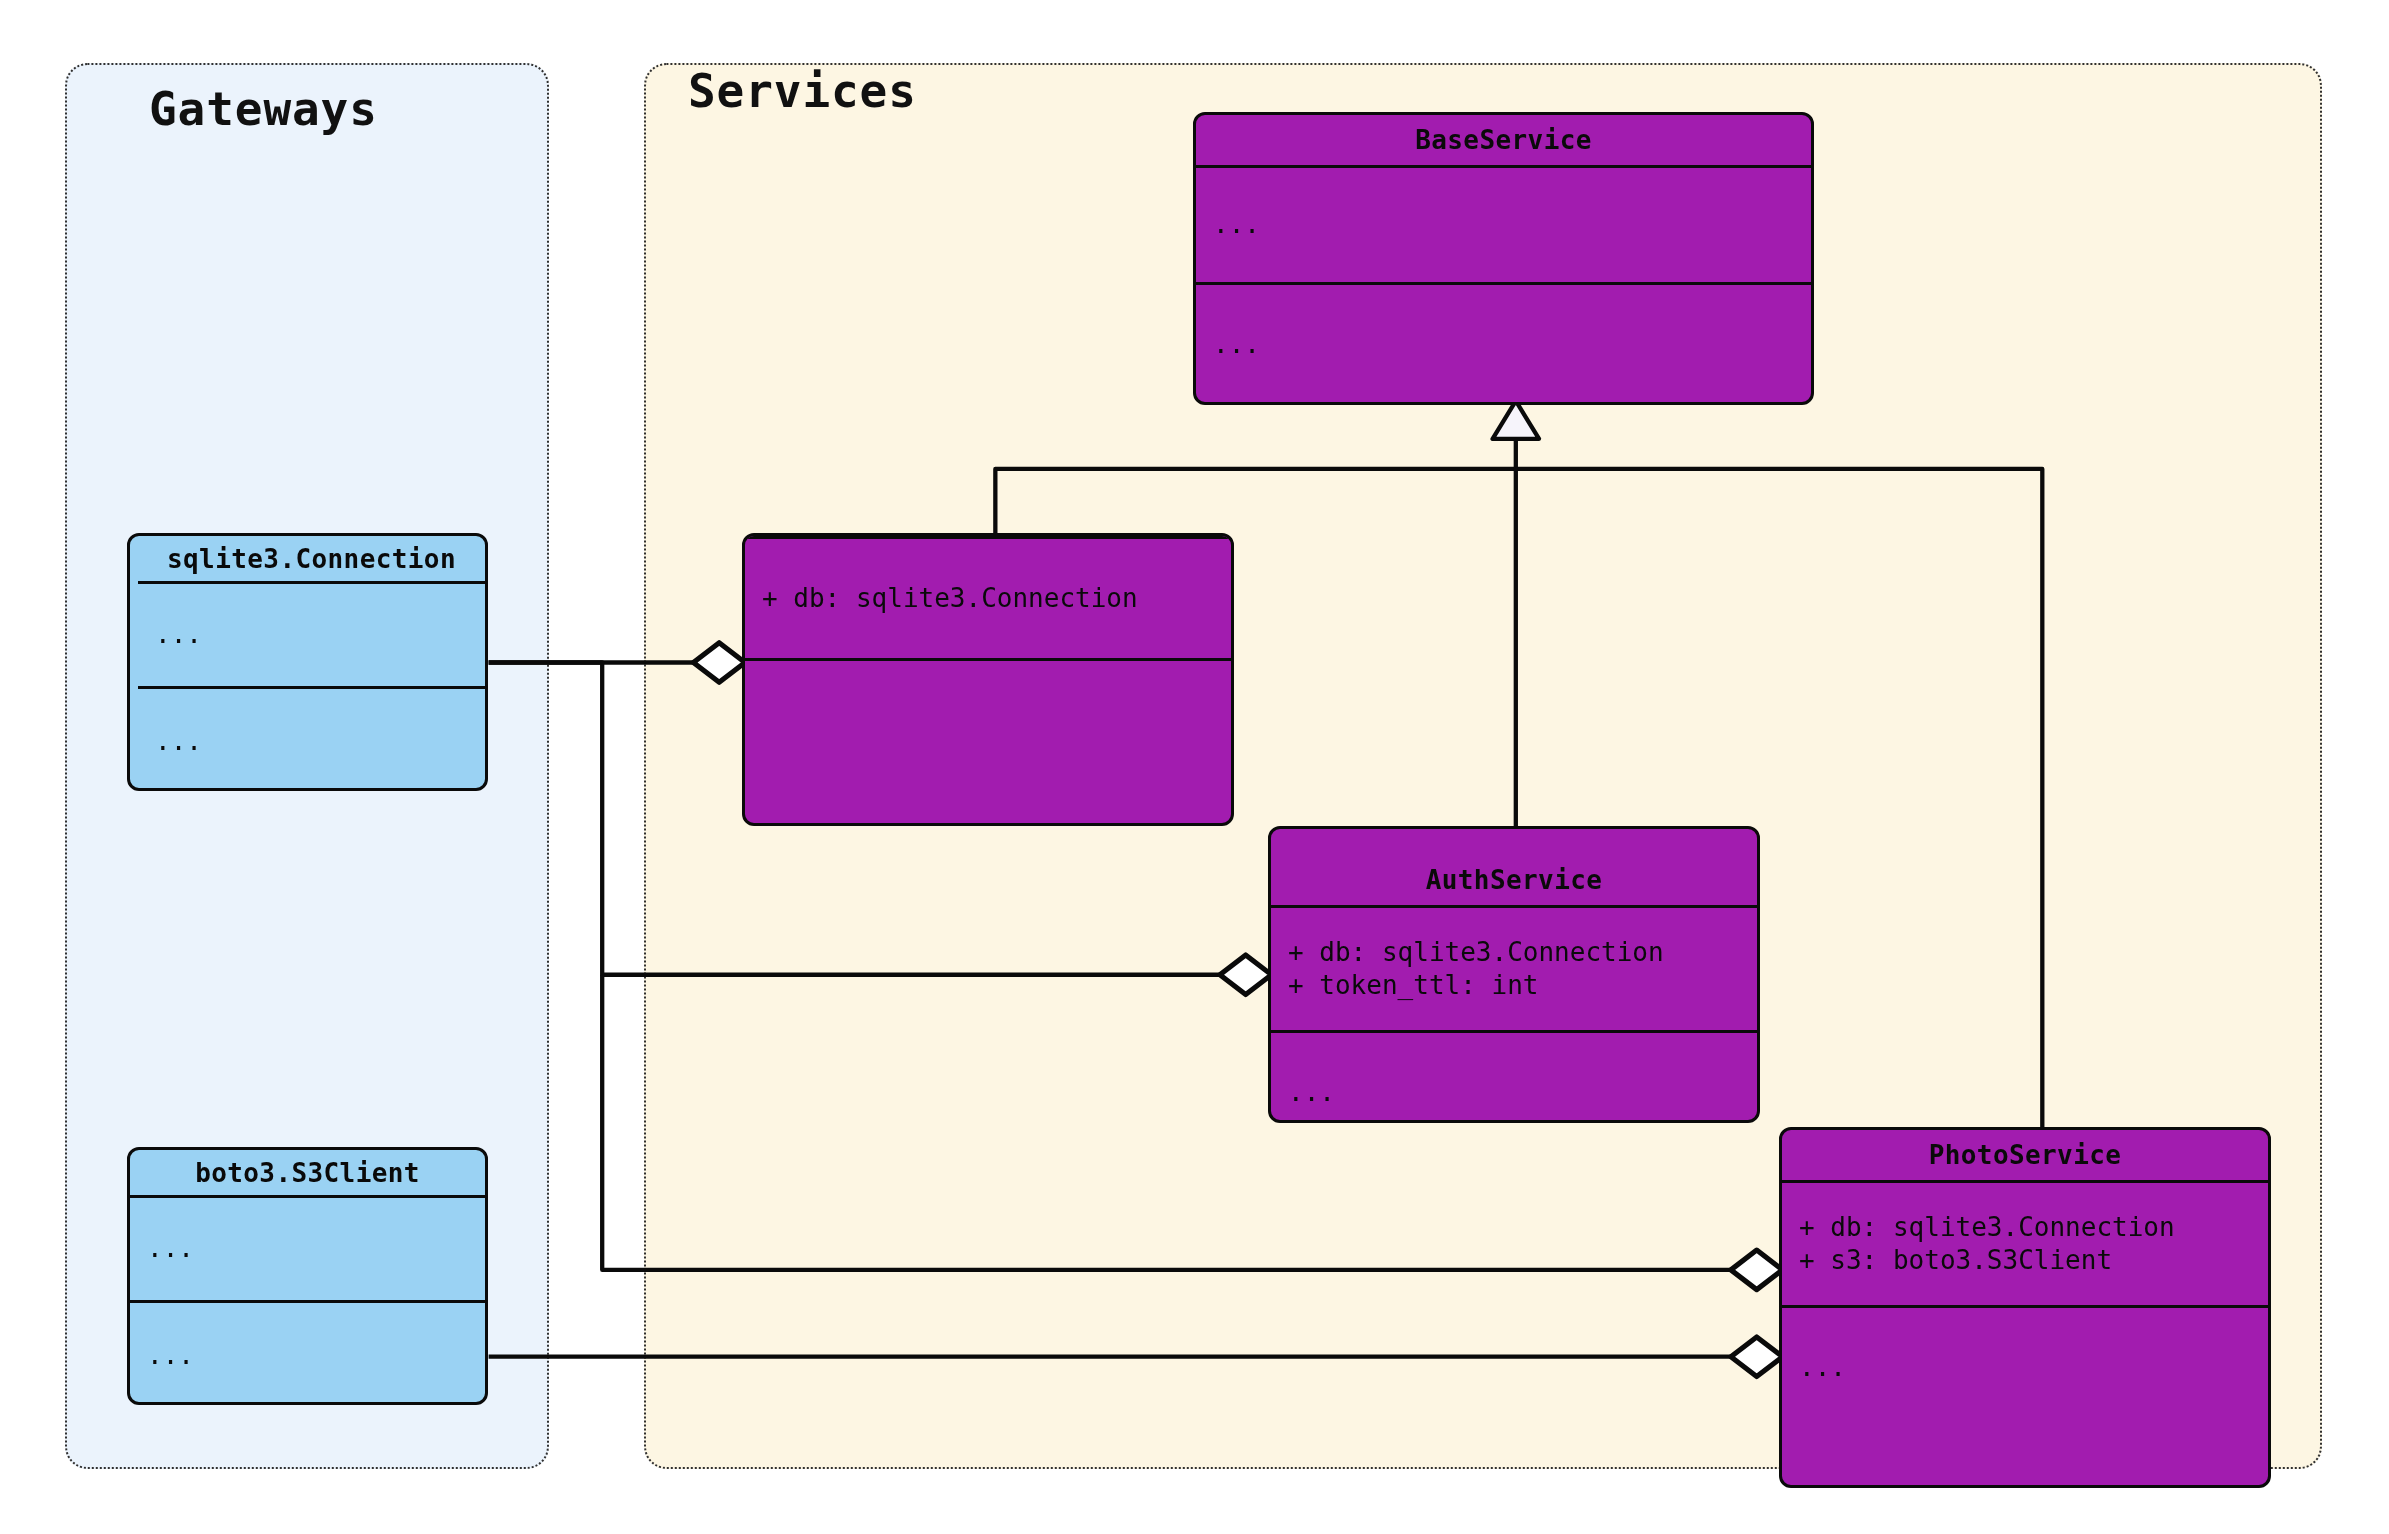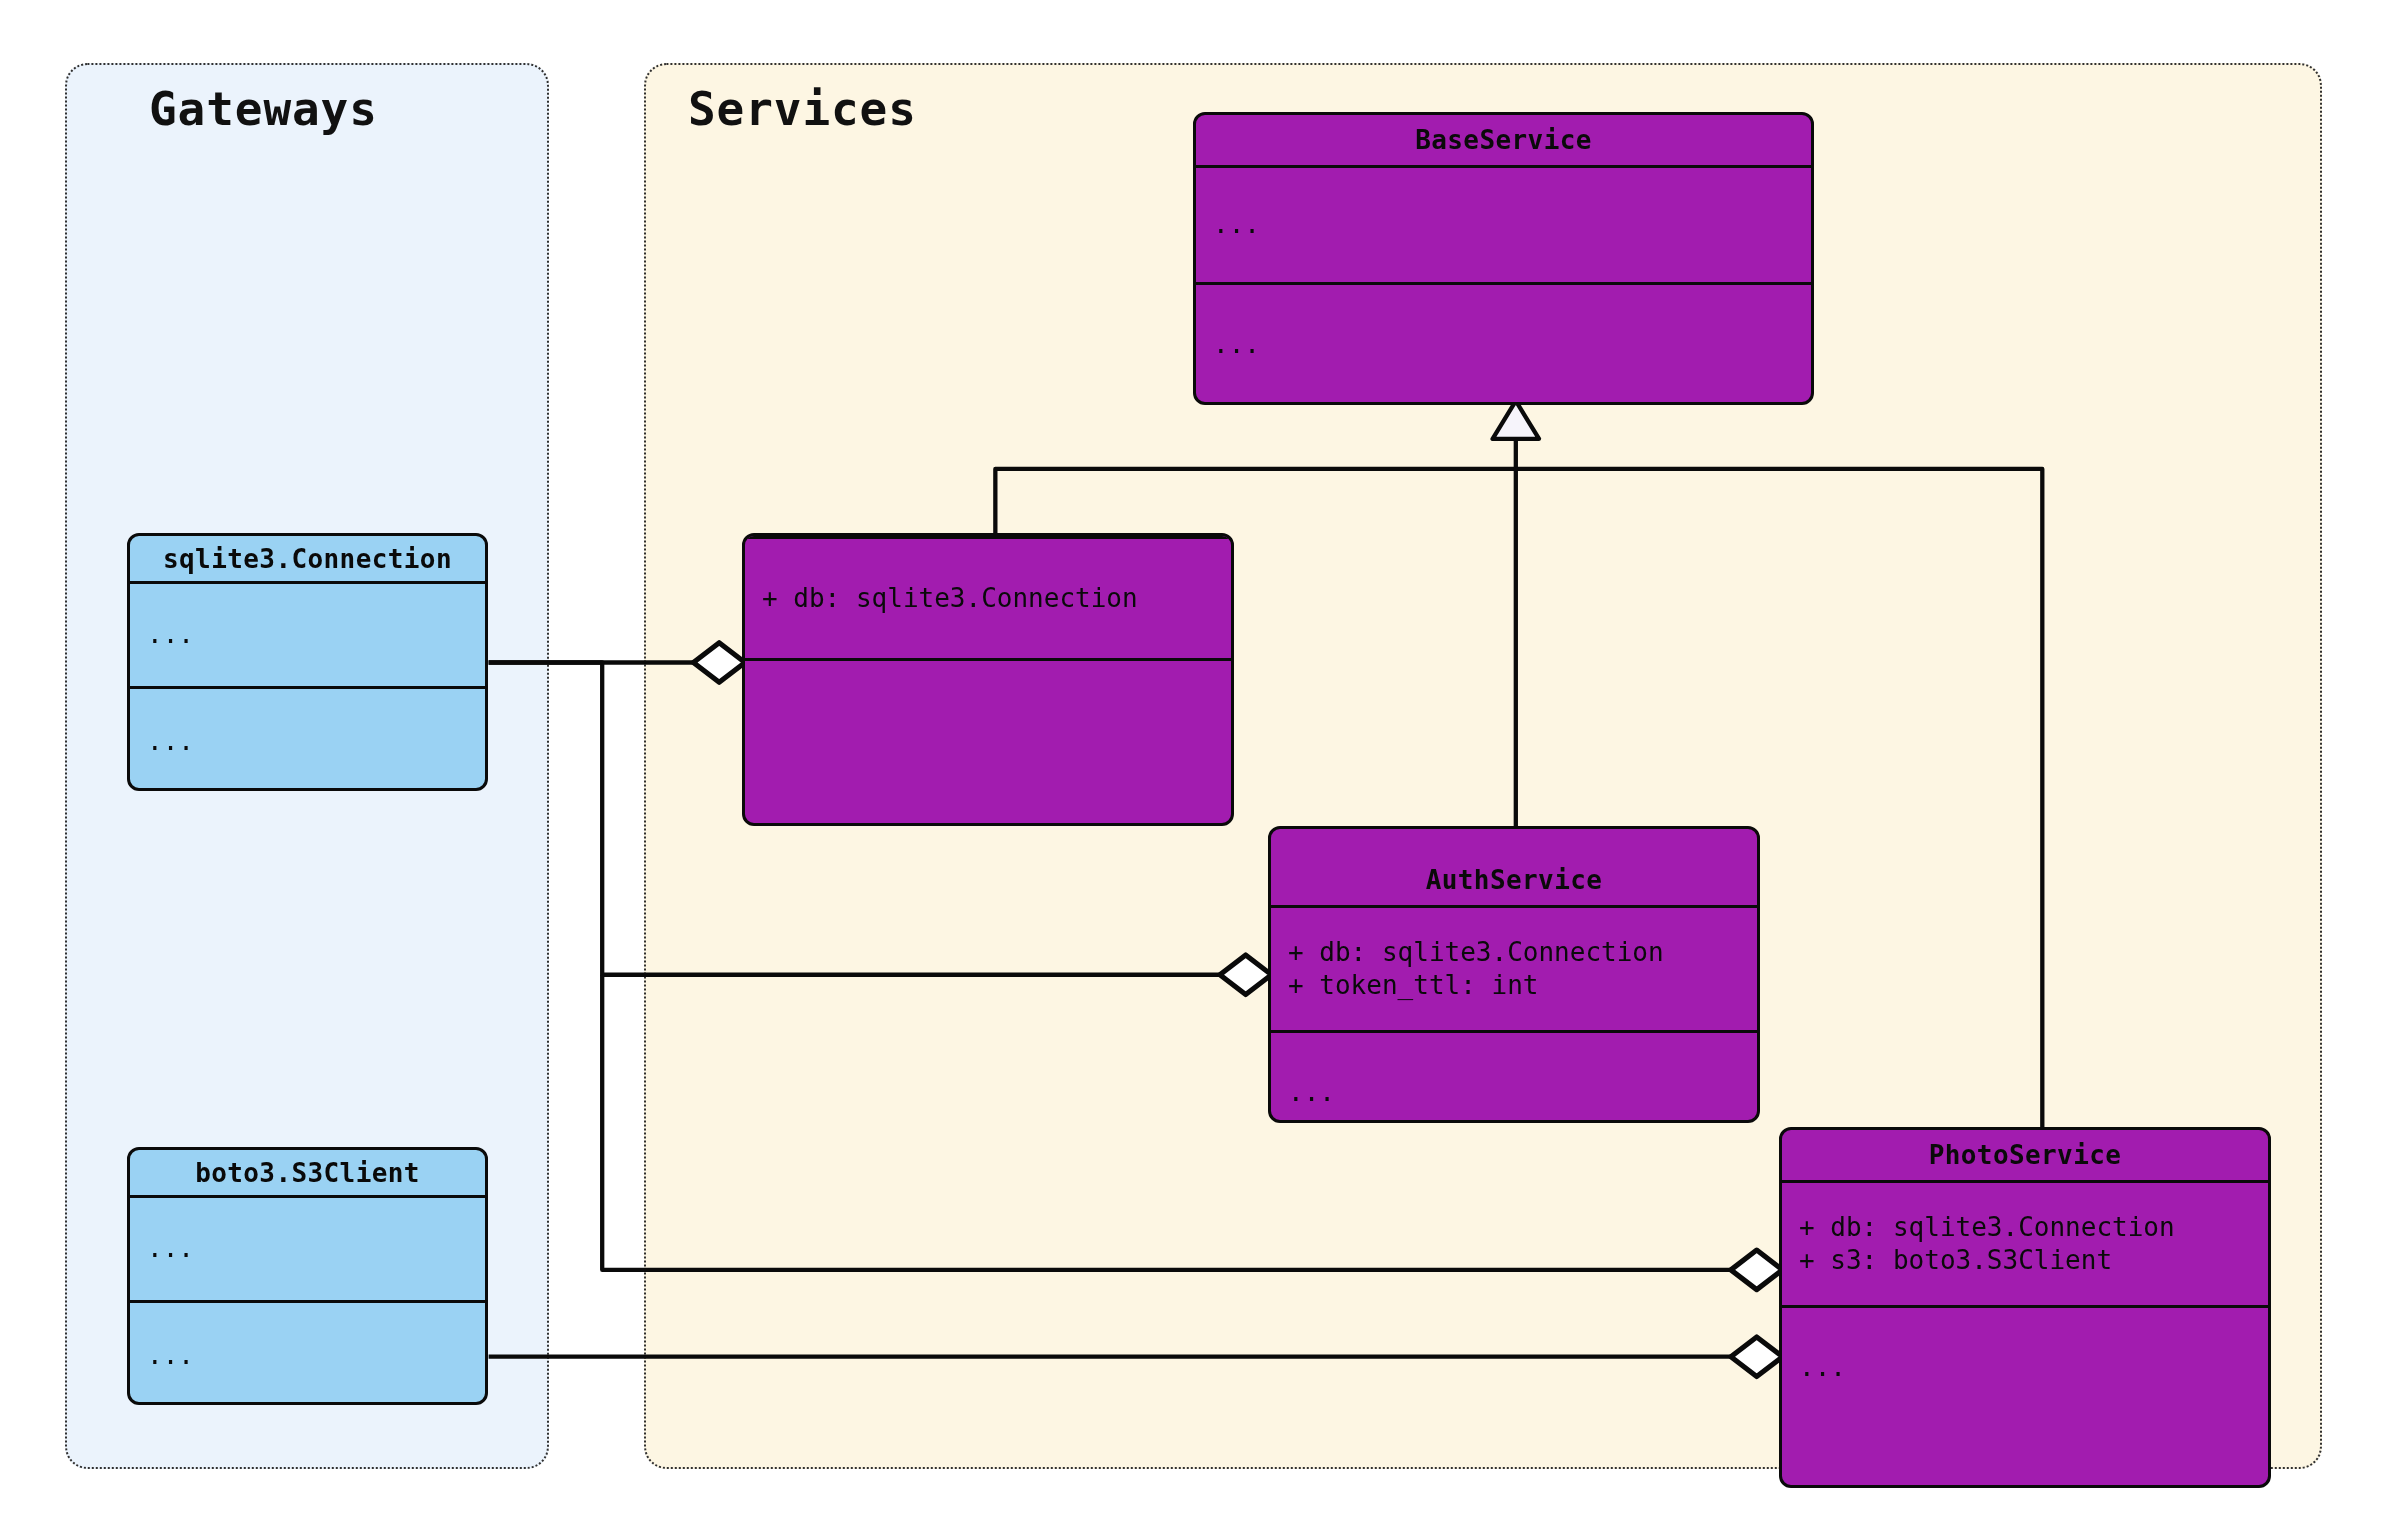--- a/index.html
+++ b/index.html
@@ -82,21 +82,21 @@
 </style>
 </head>
 <body>
 
 <div id="canvas">
 
   <div class="panel" style="left:65px; top:63px; width:484px; height:1406px; background:#EBF3FC;"></div>
   <div class="panel" style="left:644px; top:63px; width:1678px; height:1406px; background:#FDF6E3;"></div>
 
   <div class="panel-title" style="left:149px; top:82px;">Gateways</div>
-  <div class="panel-title" style="left:688px; top:82px;">Services</div>
+  <div class="panel-title" style="left:688px; top:64px;">Services</div>
 
   <svg class="edge-svg" viewBox="0 0 2777 1783">
     <g fill="none" stroke="#0A0A0A" stroke-width="5" stroke-linejoin="round" stroke-linecap="butt">
 
       <path d="M1157,620 L1157,545 L1762,545"></path>
 
       <path d="M2374,1310 L2374,545 L1762,545"></path>
 
       <path d="M1762,960 L1762,500"></path>
 
@@ -151,21 +151,21 @@
     <div class="cls-name" style="height:50px;">PhotoService</div>
     <div class="cls-compartment" style="height:125px;">
       <span class="row">+ db: sqlite3.Connection</span>
       <span class="row">+ s3: boto3.S3Client</span>
     </div>
     <div class="cls-compartment" style="height:122px;">
       <span class="row">...</span>
     </div>
   </div>
 
-  <div class="uml-class gateway" style="left:127px; top:533px; width:361px; height:258px;">
+  <div class="uml-class gateway" style="left:127px; top:533px; width:361px; height:258px;padding-left:8px;">
     <div class="cls-name" style="height:45px;">sqlite3.Connection</div>
     <div class="cls-compartment" style="height:105px;">
       <span class="row">...</span>
     </div>
     <div class="cls-compartment" style="height:108px;">
       <span class="row">...</span>
     </div>
   </div>
 
   <div class="uml-class gateway" style="left:127px; top:1147px; width:361px; height:258px;">

